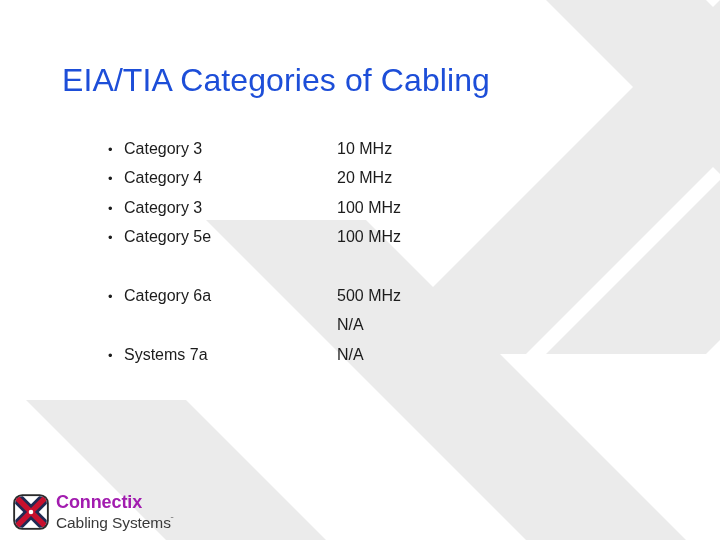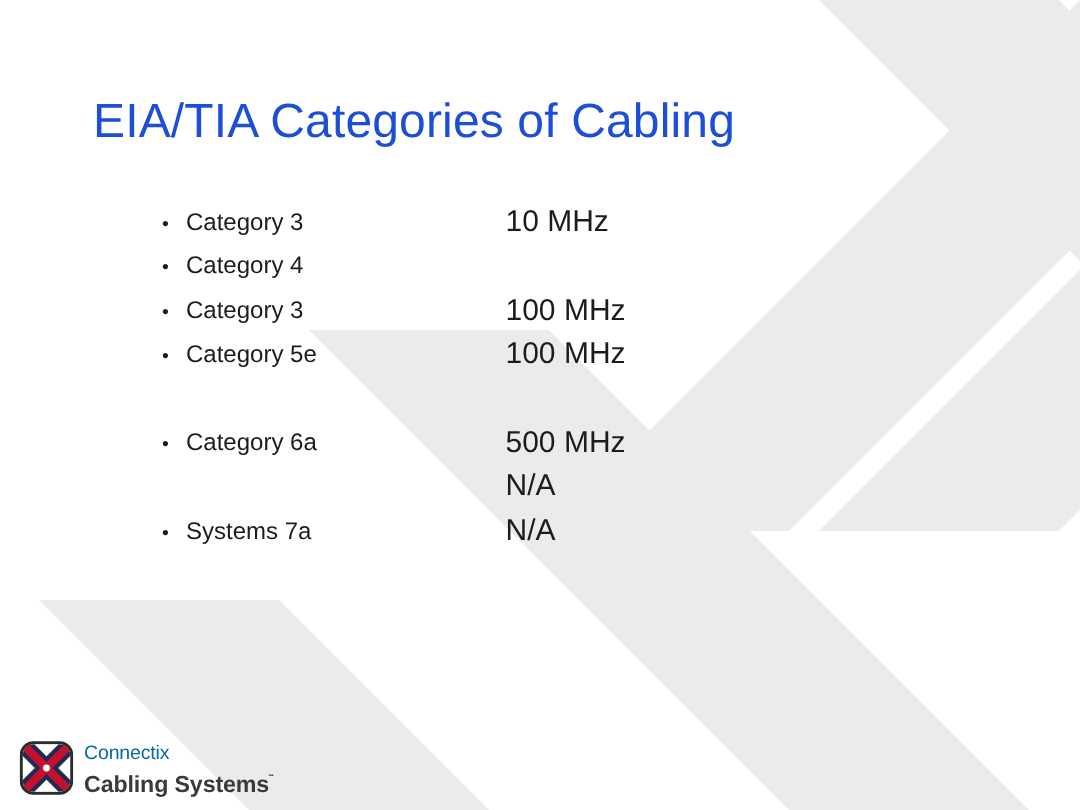--- a/index.html
+++ b/index.html
@@ -67,21 +67,21 @@
     display: inline-block;
     width: 16px;
     font-size: 13px;
     color: #1c1c1c;
     vertical-align: baseline;
   }
   .freq-cell {
     position: absolute;
     left: 277px;
     top: 0;
-    font-size: 20px;
+    font-size: 16px;
     color: #1c1c1c;
     white-space: nowrap;
   }
 
   
   #logo {
     position: absolute;
     left: 13px;
     top: 493px;
     width: 175px;
@@ -94,29 +94,29 @@
     width: 36px;
     height: 36px;
   }
   #logo-text {
     position: absolute;
     left: 43px;
     top: 0px;
     width: 130px;
   }
   #logo-line1 {
-    font-size: 13px;
-    font-weight: normal;
-    color: #0369a1;
+    font-size: 18px;
+    font-weight: bold;
+    color: #a21caf;
     letter-spacing: -0.1px;
     line-height: 18px;
   }
   #logo-line2 {
     font-size: 15.5px;
-    font-weight: bold;
+    font-weight: normal;
     color: #3a3a3a;
     letter-spacing: -0.1px;
     line-height: 18px;
     white-space: nowrap;
   }
   #logo-tm {
     font-size: 8px;
     vertical-align: super;
     color: #3a3a3a;
   }
@@ -146,20 +146,21 @@
 
   <div id="body-block">
 
     <div class="row">
       <div class="cat-cell"><span class="bullet">•</span><span>Category 3</span></div>
       <div class="freq-cell">10 MHz</div>
     </div>
 
     <div class="row">
       <div class="cat-cell"><span class="bullet">•</span><span>Category 4</span></div>
+      <div class="freq-cell">20 MHz</div>
     </div>
 
     <div class="row">
       <div class="cat-cell"><span class="bullet">•</span><span>Category 3</span></div>
       <div class="freq-cell">100 MHz</div>
     </div>
 
     <div class="row">
       <div class="cat-cell"><span class="bullet">•</span><span>Category 5e</span></div>
       <div class="freq-cell">100 MHz</div>

